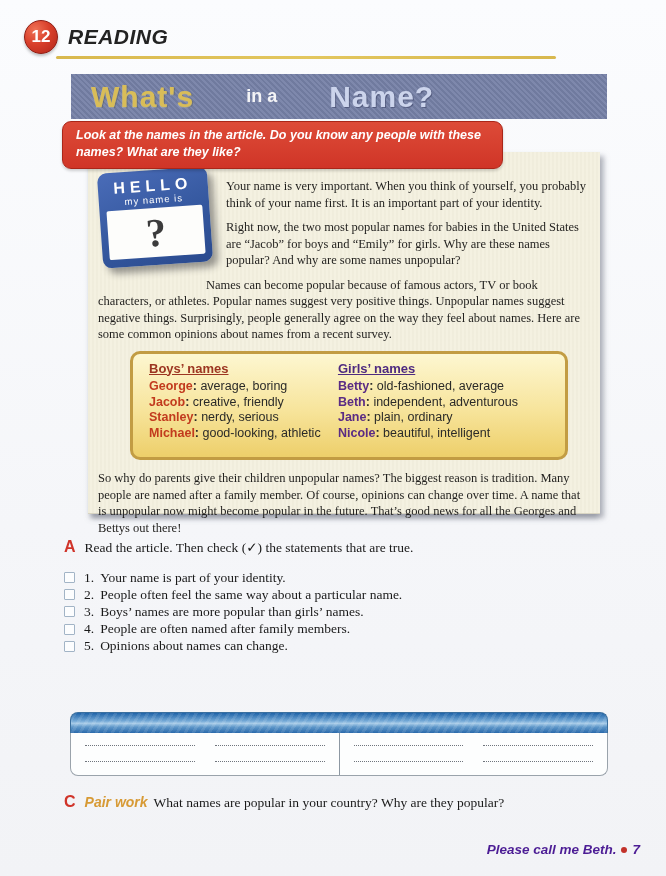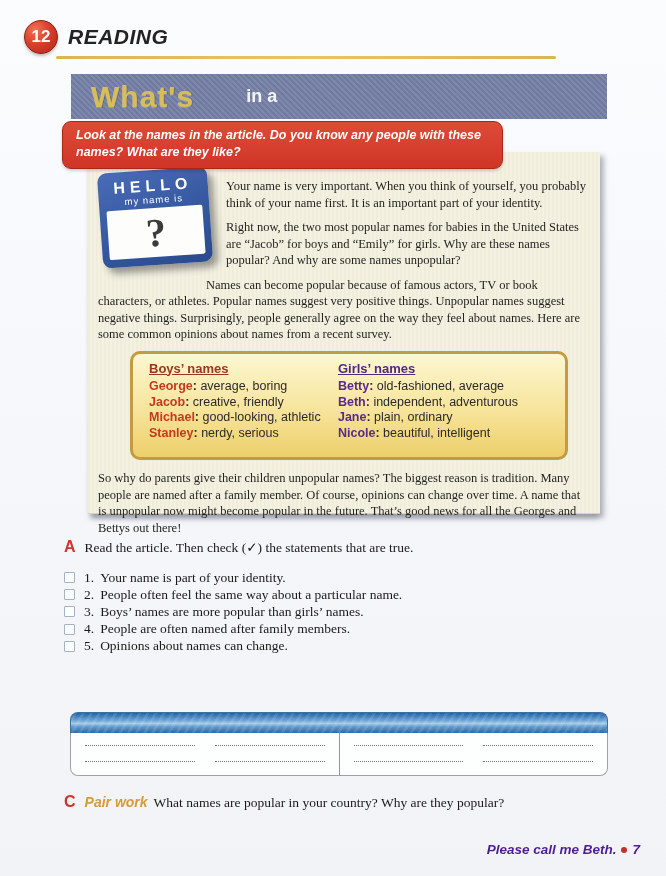--- a/index.html
+++ b/index.html
@@ -182,20 +182,21 @@
     <div class="unit-circle">
       <span>12</span>
     </div>
     <div class="unit-title">READING</div>
   </div>
   <div class="gold-rule"></div>
 
   <div class="banner">
     <span class="t1">What's</span>
     <span class="t2">in a</span>
+    <span class="t3">Name?</span>
   </div>
 
   <div class="prompt-box">Look at the names in the article. Do you know any people with these names? What are they like?</div>
 
   <div class="paper">
     <div class="hello-badge">
       <div class="hb-line1">HELLO</div>
       <div class="hb-line2">my name is</div>
       <div class="hb-panel">
         <span class="hb-q">?</span>
@@ -206,22 +207,22 @@
       <p>Your name is very important. When you think of yourself, you probably think of your name first. It is an important part of your identity.</p>
       <p>Right now, the two most popular names for babies in the United States are “Jacob” for boys and “Emily” for girls. Why are these names popular? And why are some names unpopular?</p>
       <p class="p-indent">Names can become popular because of famous actors, TV or book characters, or athletes. Popular names suggest very positive things. Unpopular names suggest negative things. Surprisingly, people generally agree on the way they feel about names. Here are some common opinions about names from a recent survey.</p>
     </div>
 
     <div class="names-box">
       <div class="names-col-boys">
         <div class="names-header boys">Boys’ names</div>
         <div class="name-row"><span class="nm">George</span><span class="sep">:</span> <span class="ds">average, boring</span></div>
         <div class="name-row"><span class="nm">Jacob</span><span class="sep">:</span> <span class="ds">creative, friendly</span></div>
+        <div class="name-row"><span class="nm">Stanley</span><span class="sep">:</span> <span class="ds">nerdy, serious</span></div>
         <div class="name-row"><span class="nm">Michael</span><span class="sep">:</span> <span class="ds">good-looking, athletic</span></div>
-        <div class="name-row"><span class="nm">Stanley</span><span class="sep">:</span> <span class="ds">nerdy, serious</span></div>
       </div>
       <div class="names-col-girls">
         <div class="names-header girls">Girls’ names</div>
         <div class="name-row"><span class="nm">Betty</span><span class="sep">:</span> <span class="ds">old-fashioned, average</span></div>
         <div class="name-row"><span class="nm">Beth</span><span class="sep">:</span> <span class="ds">independent, adventurous</span></div>
         <div class="name-row"><span class="nm">Jane</span><span class="sep">:</span> <span class="ds">plain, ordinary</span></div>
         <div class="name-row"><span class="nm">Nicole</span><span class="sep">:</span> <span class="ds">beautiful, intelligent</span></div>
       </div>
     </div>
 

